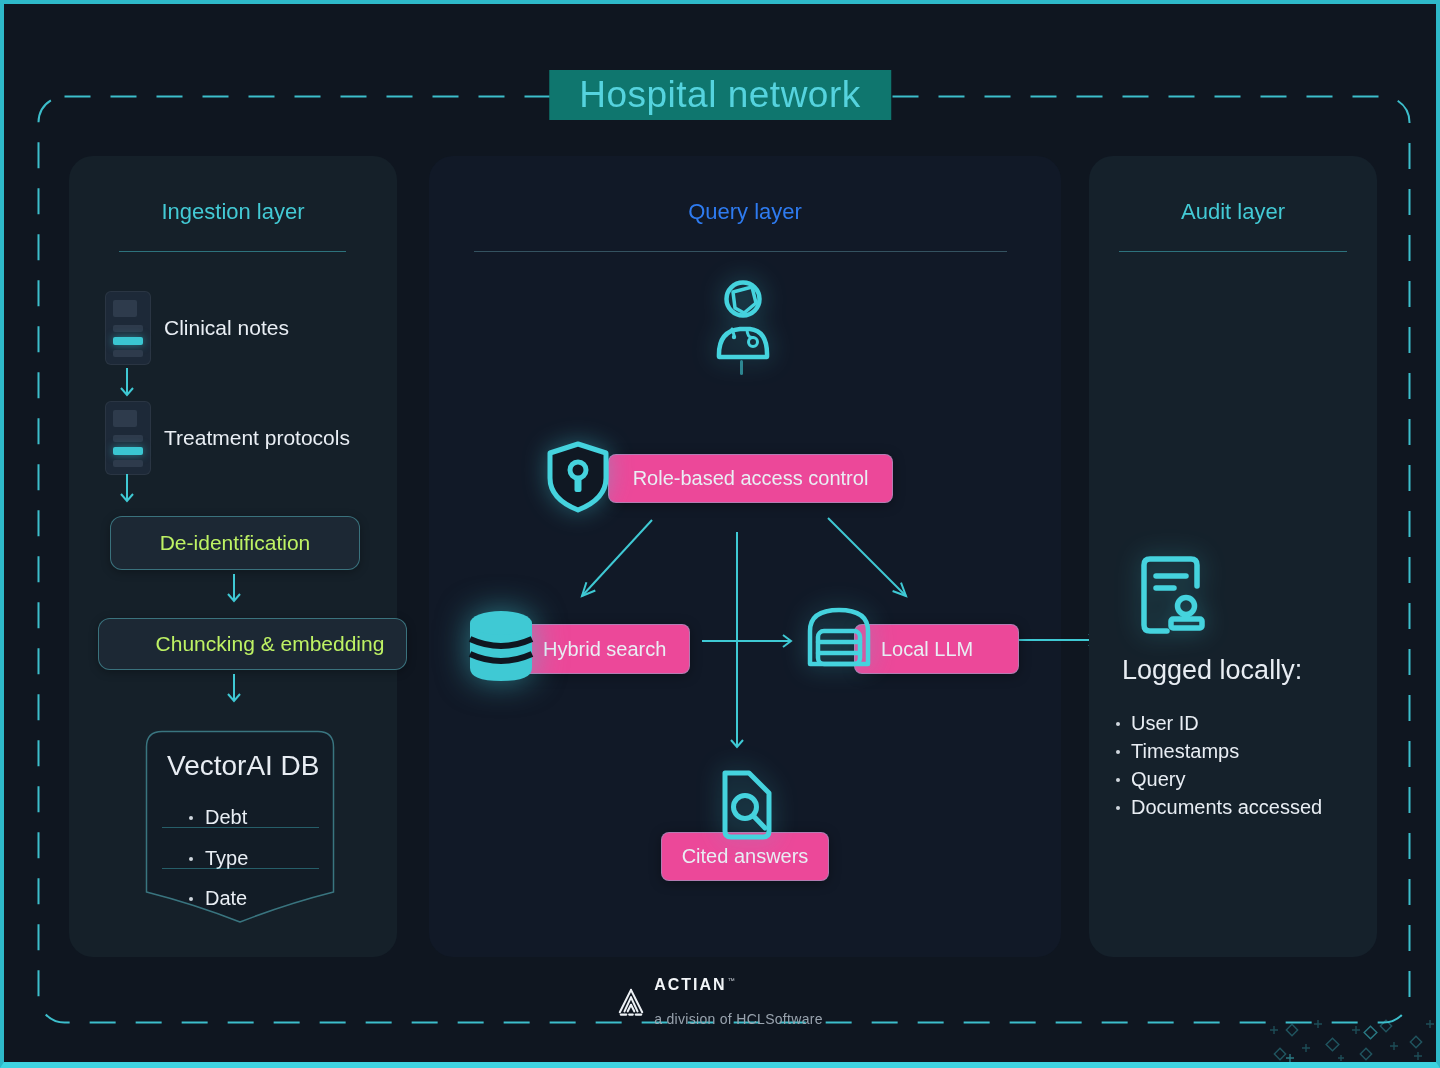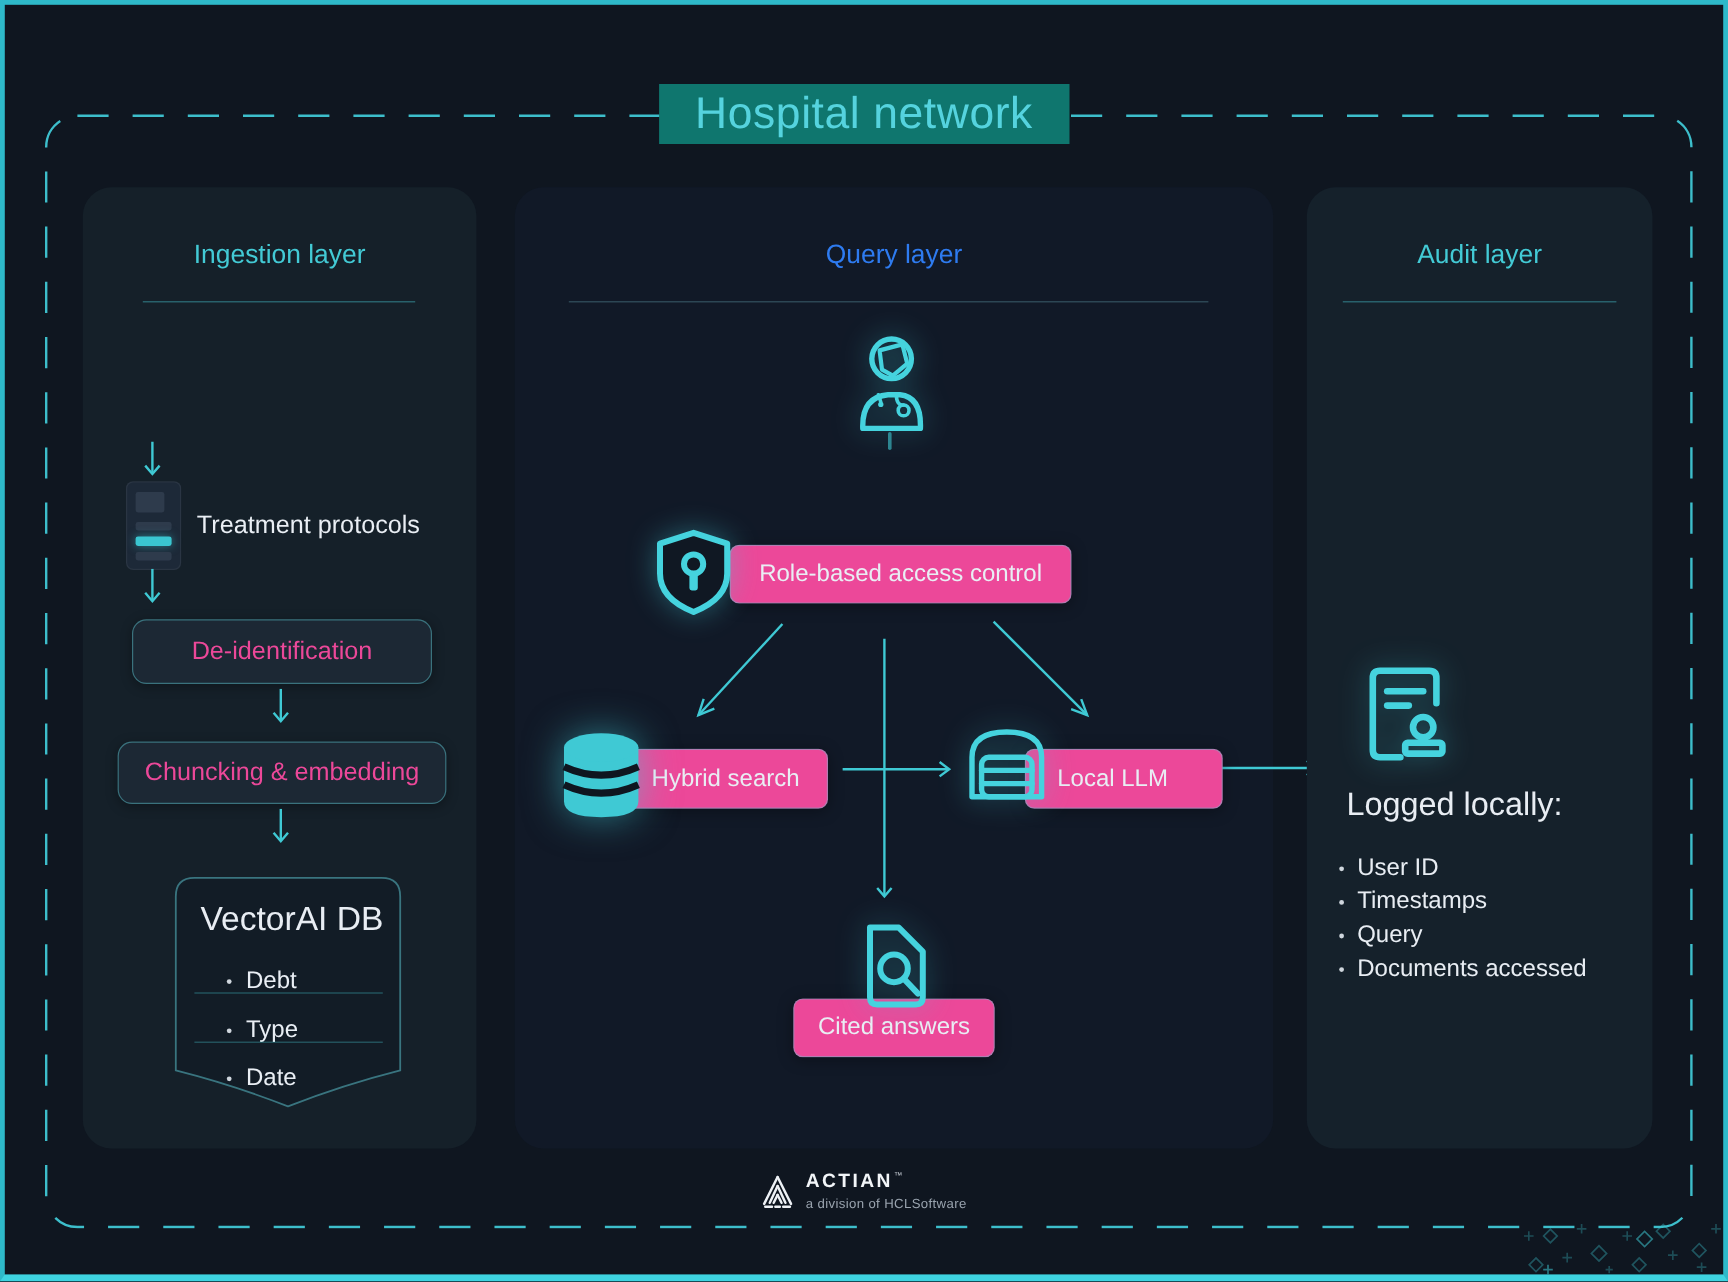--- a/index.html
+++ b/index.html
@@ -36,21 +36,21 @@
   .bar-top{left:7px;top:8px;width:24px;height:17px;}
   .bar-a{left:7px;top:33px;width:30px;height:7px;}
   .bar-teal{left:7px;top:45px;width:30px;height:8px;background:#3ac6d1;
     box-shadow:0 0 8px rgba(58,198,209,.55);}
   .bar-b{left:7px;top:58px;width:30px;height:7px;}
   .doc-label{font-size:21px;white-space:nowrap;color:#e9eef4;}
 
   .step-box{
     position:absolute;display:flex;align-items:center;justify-content:center;
     background:#1c2834;border:1px solid rgba(96,203,216,.45);border-radius:12px;
-    font-size:21px;color:#ec4899;white-space:nowrap;
+    font-size:21px;color:#bef264;white-space:nowrap;
     box-shadow:0 2px 10px rgba(0,0,0,.3);
   }
   .pill{
     position:absolute;display:flex;align-items:center;justify-content:center;
     background:#ec4899;border:1px solid rgba(96,203,216,.4);border-radius:8px;
     font-size:20px;color:#e9eef4;white-space:nowrap;z-index:2;
     box-shadow:0 2px 12px rgba(0,0,0,.35);
   }
   .pill-left{justify-content:flex-start;}
 
@@ -71,37 +71,46 @@
   .icon-glow-strong{filter:drop-shadow(0 0 16px rgba(64,201,212,.55));}
   .tick{position:absolute;width:3px;border-radius:2px;background:rgba(64,201,212,.6);}
 
   
   .footer{position:absolute;left:0;right:0;top:972px;display:flex;align-items:center;
     justify-content:center;gap:9px;z-index:5;}
   .brand-col{display:flex;flex-direction:column;}
   .brand-row{display:flex;align-items:flex-start;}
   .brand-name{font-size:16px;font-weight:bold;letter-spacing:2px;color:#f2f5f8;line-height:18px;}
   .brand-tm{font-size:7px;color:#c6ccd4;margin-left:1px;line-height:10px;}
-  .brand-sub{font-size:11px;color:#99a3ae;letter-spacing:.3px;margin-top:4px;}
+  .brand-sub{font-size:14px;color:#99a3ae;letter-spacing:.3px;margin-top:17px;}
 </style>
 </head>
 <body>
 
 <div class="canvas">
 
   <svg class="dashed-frame" viewBox="0 0 1374 929">
     <rect x="1.5" y="1.5" width="1371" height="926" rx="26" fill="none" stroke="#3dbecb" stroke-width="2" stroke-dasharray="26 20"></rect>
   </svg>
 
   <div class="diagram-title">Hospital network</div>
 
   <section class="panel panel-ingestion">
     <div class="panel-title teal-title">Ingestion layer</div>
     <div class="panel-divider" style="left:50px;top:95px;width:227px;"></div>
 
+    <div class="doc-row" style="left:36px;top:136px;">
+      <div class="doc-icon">
+        <div class="doc-bar bar-top"></div>
+        <div class="doc-bar bar-a"></div>
+        <div class="doc-bar bar-teal"></div>
+        <div class="doc-bar bar-b"></div>
+      </div>
+      <div class="doc-label">Clinical notes</div>
+    </div>
 
     <svg class="abs" style="left:49px;top:212px;" width="18" height="34">
       <line x1="9" y1="0" x2="9" y2="26" stroke="#3fc9d4" stroke-width="2"></line>
       <polyline points="3,20 9,27 15,20" fill="none" stroke="#3fc9d4" stroke-width="2"></polyline>
     </svg>
 
     <div class="doc-row" style="left:36px;top:246px;">
       <div class="doc-icon">
         <div class="doc-bar bar-top"></div>
         <div class="doc-bar bar-a"></div>
@@ -116,21 +125,21 @@
       <polyline points="3,20 9,27 15,20" fill="none" stroke="#3fc9d4" stroke-width="2"></polyline>
     </svg>
 
     <div class="step-box" style="left:41px;top:360px;width:248px;height:52px;">De-identification</div>
 
     <svg class="abs" style="left:156px;top:418px;" width="18" height="34">
       <line x1="9" y1="0" x2="9" y2="26" stroke="#3fc9d4" stroke-width="2"></line>
       <polyline points="3,20 9,27 15,20" fill="none" stroke="#3fc9d4" stroke-width="2"></polyline>
     </svg>
 
-    <div class="step-box" style="left:29px;top:462px;width:272px;height:50px;">Chuncking &amp; embedding</div>
+    <div class="step-box" style="left:29px;top:462px;width:272px;height:50px;padding-left:35px;">Chuncking &amp; embedding</div>
 
     <svg class="abs" style="left:156px;top:518px;" width="18" height="34">
       <line x1="9" y1="0" x2="9" y2="26" stroke="#3fc9d4" stroke-width="2"></line>
       <polyline points="3,20 9,27 15,20" fill="none" stroke="#3fc9d4" stroke-width="2"></polyline>
     </svg>
 
     <div class="vdb">
       <svg width="190" height="198" viewBox="0 0 190 198" style="position:absolute;left:0;top:0;">
         <path d="M17 1.5 H173 Q188.5 1.5 188.5 17 V162 Q141 174 95 192 Q49 174 1.5 162 V17 Q1.5 1.5 17 1.5 Z" fill="#121c26" stroke="rgba(96,203,216,.5)" stroke-width="1.5"></path>
       </svg>

